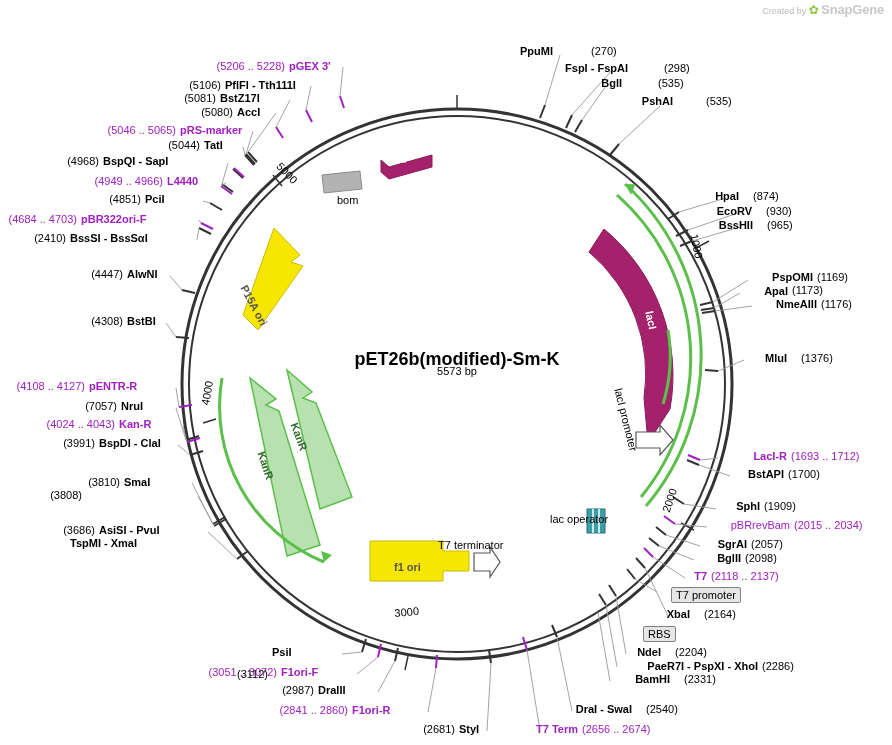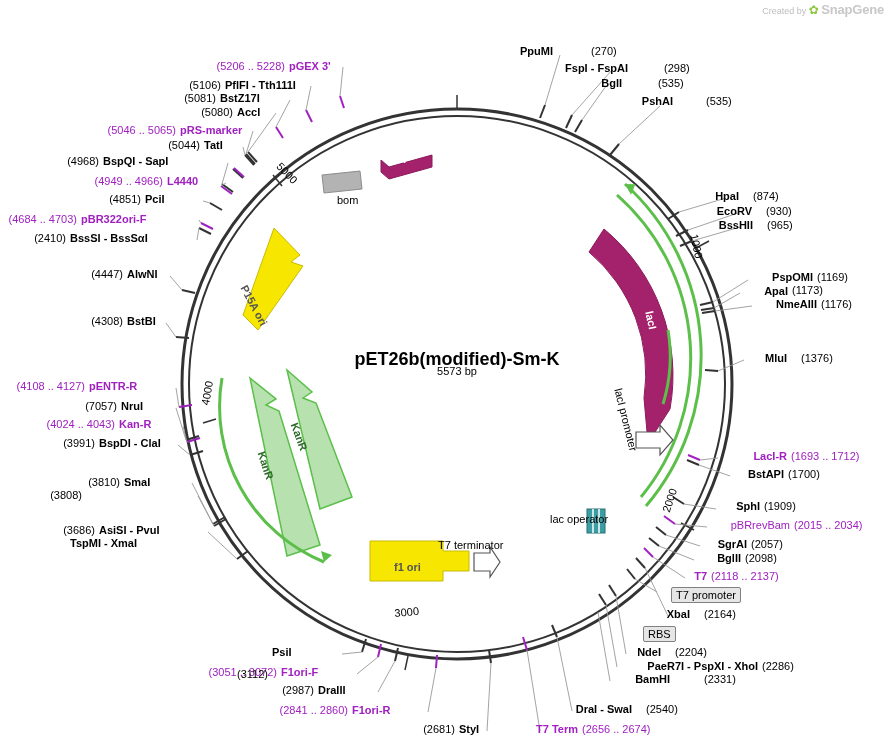--- a/index.html
+++ b/index.html
@@ -357,21 +357,21 @@
   <div class="lbl bold right" style="left:690px; top:608px;">XbaI</div>
   <div class="lbl" style="left:704px; top:608px;">(2164)</div>
 
   <div class="lbl bold right" style="left:661px; top:646px;">NdeI</div>
   <div class="lbl" style="left:675px; top:646px;">(2204)</div>
 
   <div class="lbl bold right" style="left:758px; top:660px;">PaeR7I  -  PspXI  -  XhoI</div>
   <div class="lbl" style="left:762px; top:660px;">(2286)</div>
 
   <div class="lbl bold right" style="left:670px; top:673px;">BamHI</div>
-  <div class="lbl" style="left:684px; top:673px;margin-left:20px;">(2331)</div>
+  <div class="lbl" style="left:684px; top:673px;">(2331)</div>
 
   <div class="lbl bold right" style="left:632px; top:703px;">DraI  -  SwaI</div>
   <div class="lbl" style="left:646px; top:703px;">(2540)</div>
 
   <div class="lbl bold purple right" style="left:578px; top:723px;">T7 Term</div>
   <div class="lbl purple" style="left:582px; top:723px;">(2656 .. 2674)</div>
 
   <div class="lbl bold" style="left:459px; top:723px;">StyI</div>
   <div class="lbl right" style="left:455px; top:723px;">(2681)</div>
 

